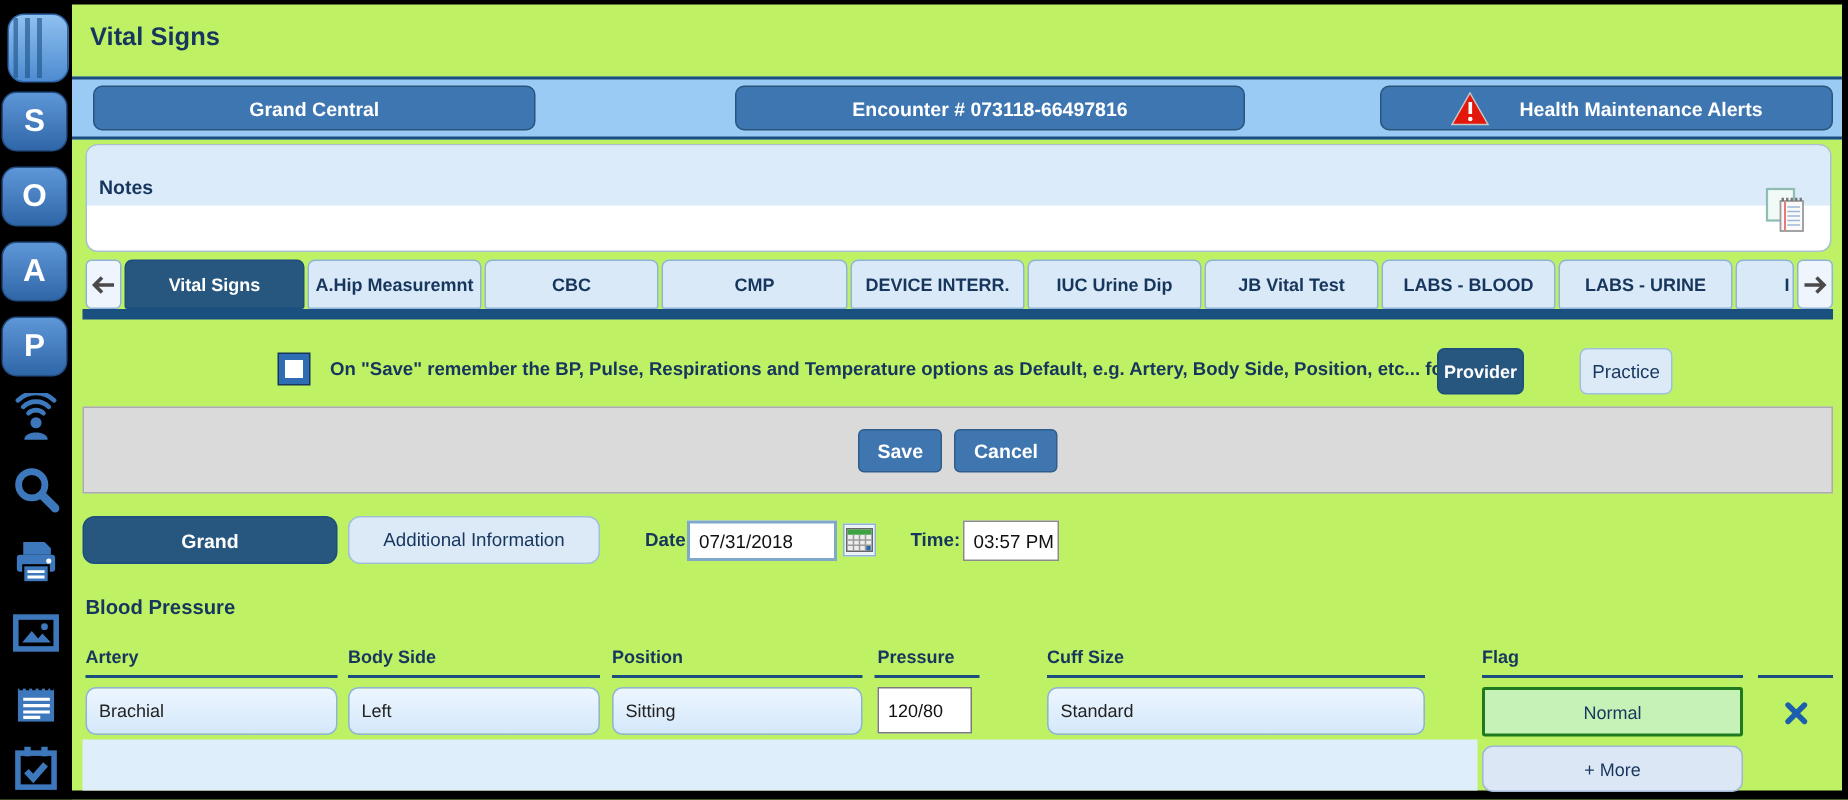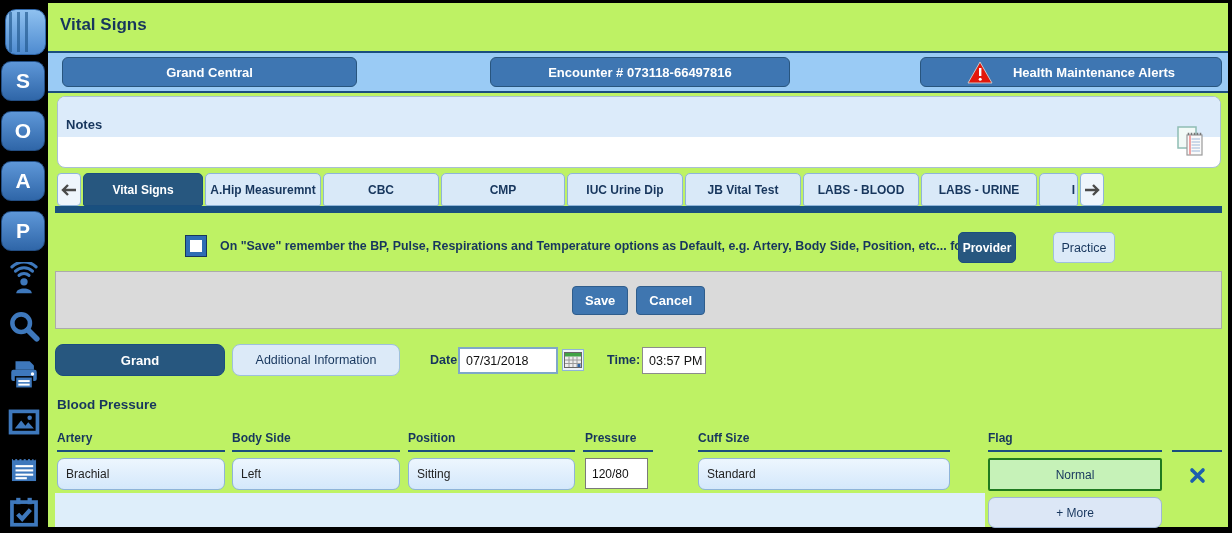--- a/index.html
+++ b/index.html
@@ -181,21 +181,21 @@
   </div>
 
   <div class="main">
 
     <div class="page-title">Vital Signs</div>
 
     <div class="topstrip">
       <div class="strip-btn" style="left:14px; width:295px;">
         <span>Grand Central</span>
       </div>
-      <div class="strip-btn" style="left:442px; width:300px;">
+      <div class="strip-btn" style="left:442px; width:340px;">
         <span>Encounter # 073118-66497816</span>
       </div>
       <div class="strip-btn" style="left:872px; width:302px; gap:20px;">
         <span style="display:flex;">
           <svg width="26" height="23" viewBox="0 0 26 23">
               <polygon points="13,1 25,22 1,22" fill="#E3170B" stroke="#C8C8C8" stroke-width="1"></polygon>
           <rect x="12" y="7" width="2.4" height="8" fill="#fff"></rect>
               <circle cx="13.2" cy="18.3" r="1.5" fill="#fff"></circle>
             </svg>
         </span>
@@ -243,20 +243,23 @@
       <div class="tab" style="width:116px">
           <span>A.Hip Measuremnt</span>
         </div>
       <div class="tab" style="width:116px">
           <span>CBC</span>
         </div>
       <div class="tab" style="width:124px">
           <span>CMP</span>
         </div>
       <div class="tab" style="width:116px">
+          <span>DEVICE INTERR.</span>
+        </div>
+      <div class="tab" style="width:116px">
           <span>IUC Urine Dip</span>
         </div>
       <div class="tab" style="width:116px">
           <span>JB Vital Test</span>
         </div>
       <div class="tab" style="width:116px">
           <span>LABS - BLOOD</span>
         </div>
       <div class="tab" style="width:116px">
           <span>LABS - URINE</span>

